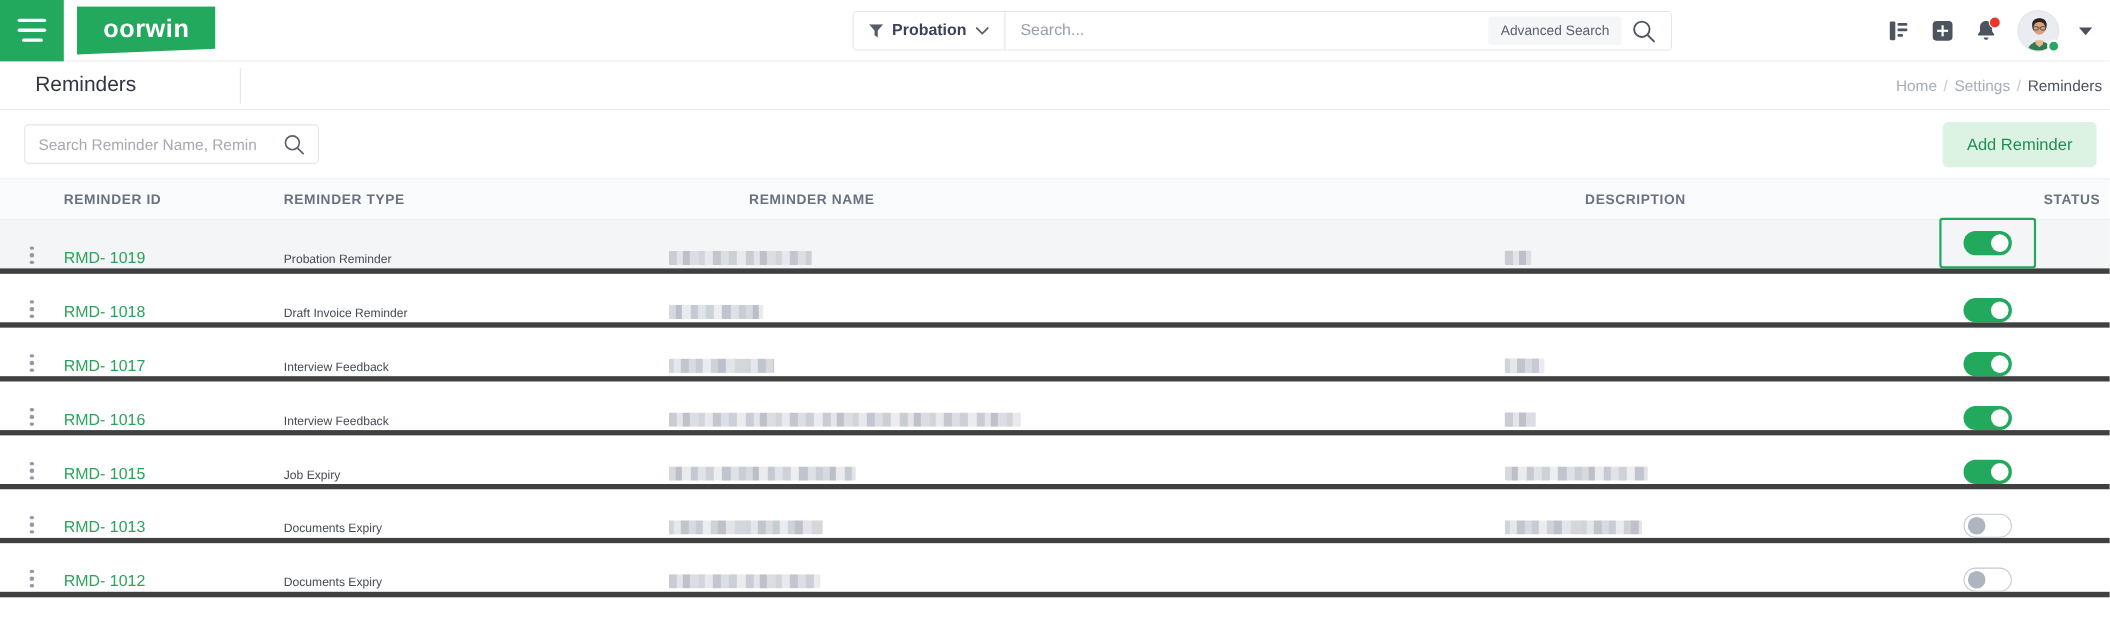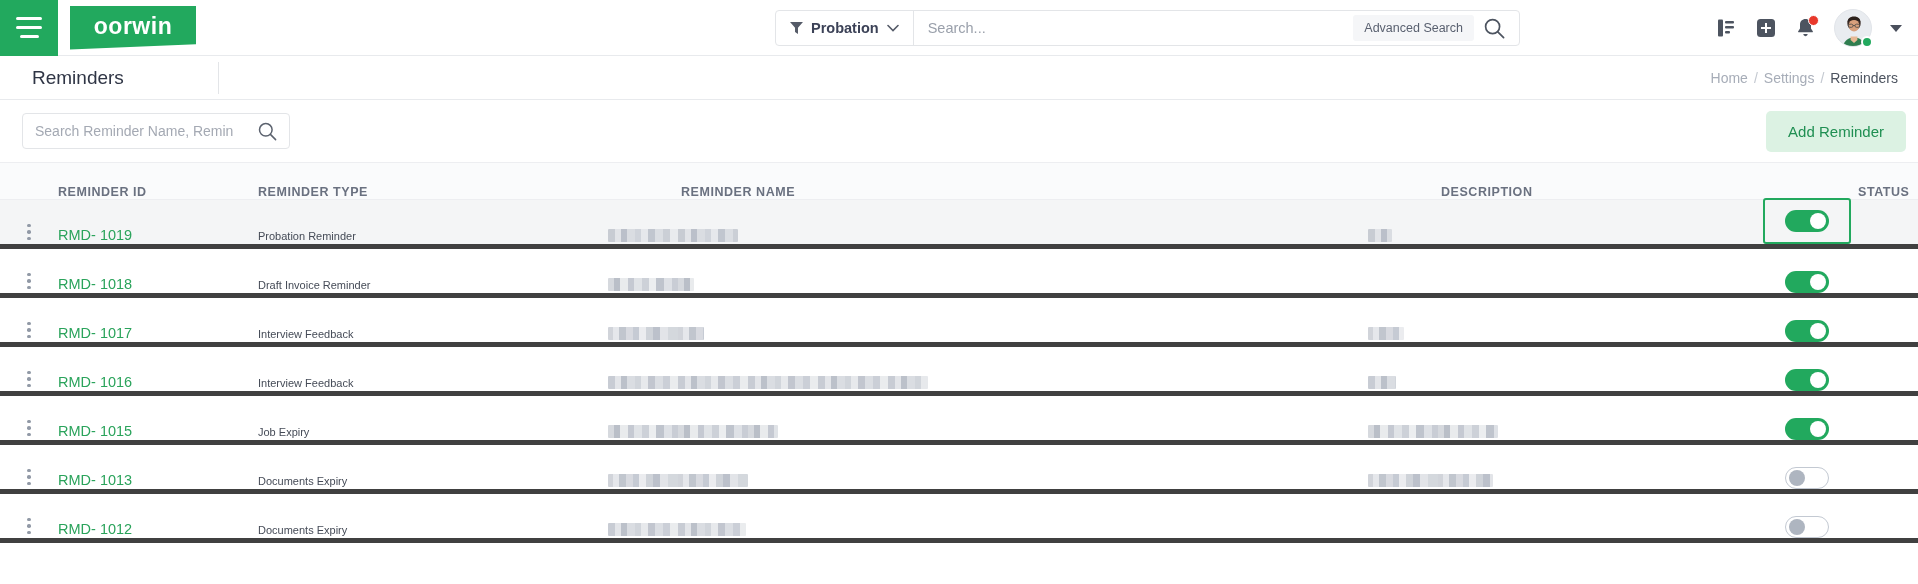--- a/index.html
+++ b/index.html
@@ -134,21 +134,21 @@
   }
   .page-title {
     font-size: 19px; color: #2f3545; font-weight: normal;
     margin-left: 32px;
   }
   .title-div {
     position: absolute; left: 218px; top: 6px;
     width: 1px; height: 32px; background: #e3e5e8;
   }
   .breadcrumb {
-    position: absolute; right: 20px;
+    position: absolute; right: 7px;
     font-size: 14px; color: #a7adb8;
     display: flex; gap: 6px; align-items: center;
   }
   .bc-sep { color: #c3c8d0; }
   .bc-current { color: #4c535f; }
   .bc-link { cursor: pointer; }
 
   
   .toolbar {
     height: 62px;
@@ -187,21 +187,21 @@
     cursor: pointer;
   }
 
   
   .table { width: 100%; }
   .thead {
     height: 38px;
     background: #fafbfc;
     border-top: 1px solid #edeef1;
     border-bottom: 1px solid #edeef1;
-    display: flex; align-items: flex-end;
+    display: flex; align-items: center;
   }
   .th {
     font-size: 12.5px; letter-spacing: 0.55px;
     color: #6a7180; font-weight: bold;
     text-transform: uppercase;
   }
   .row {
     height: 49px;
     display: flex; align-items: flex-end;
     border-bottom: 5px solid #404040;

